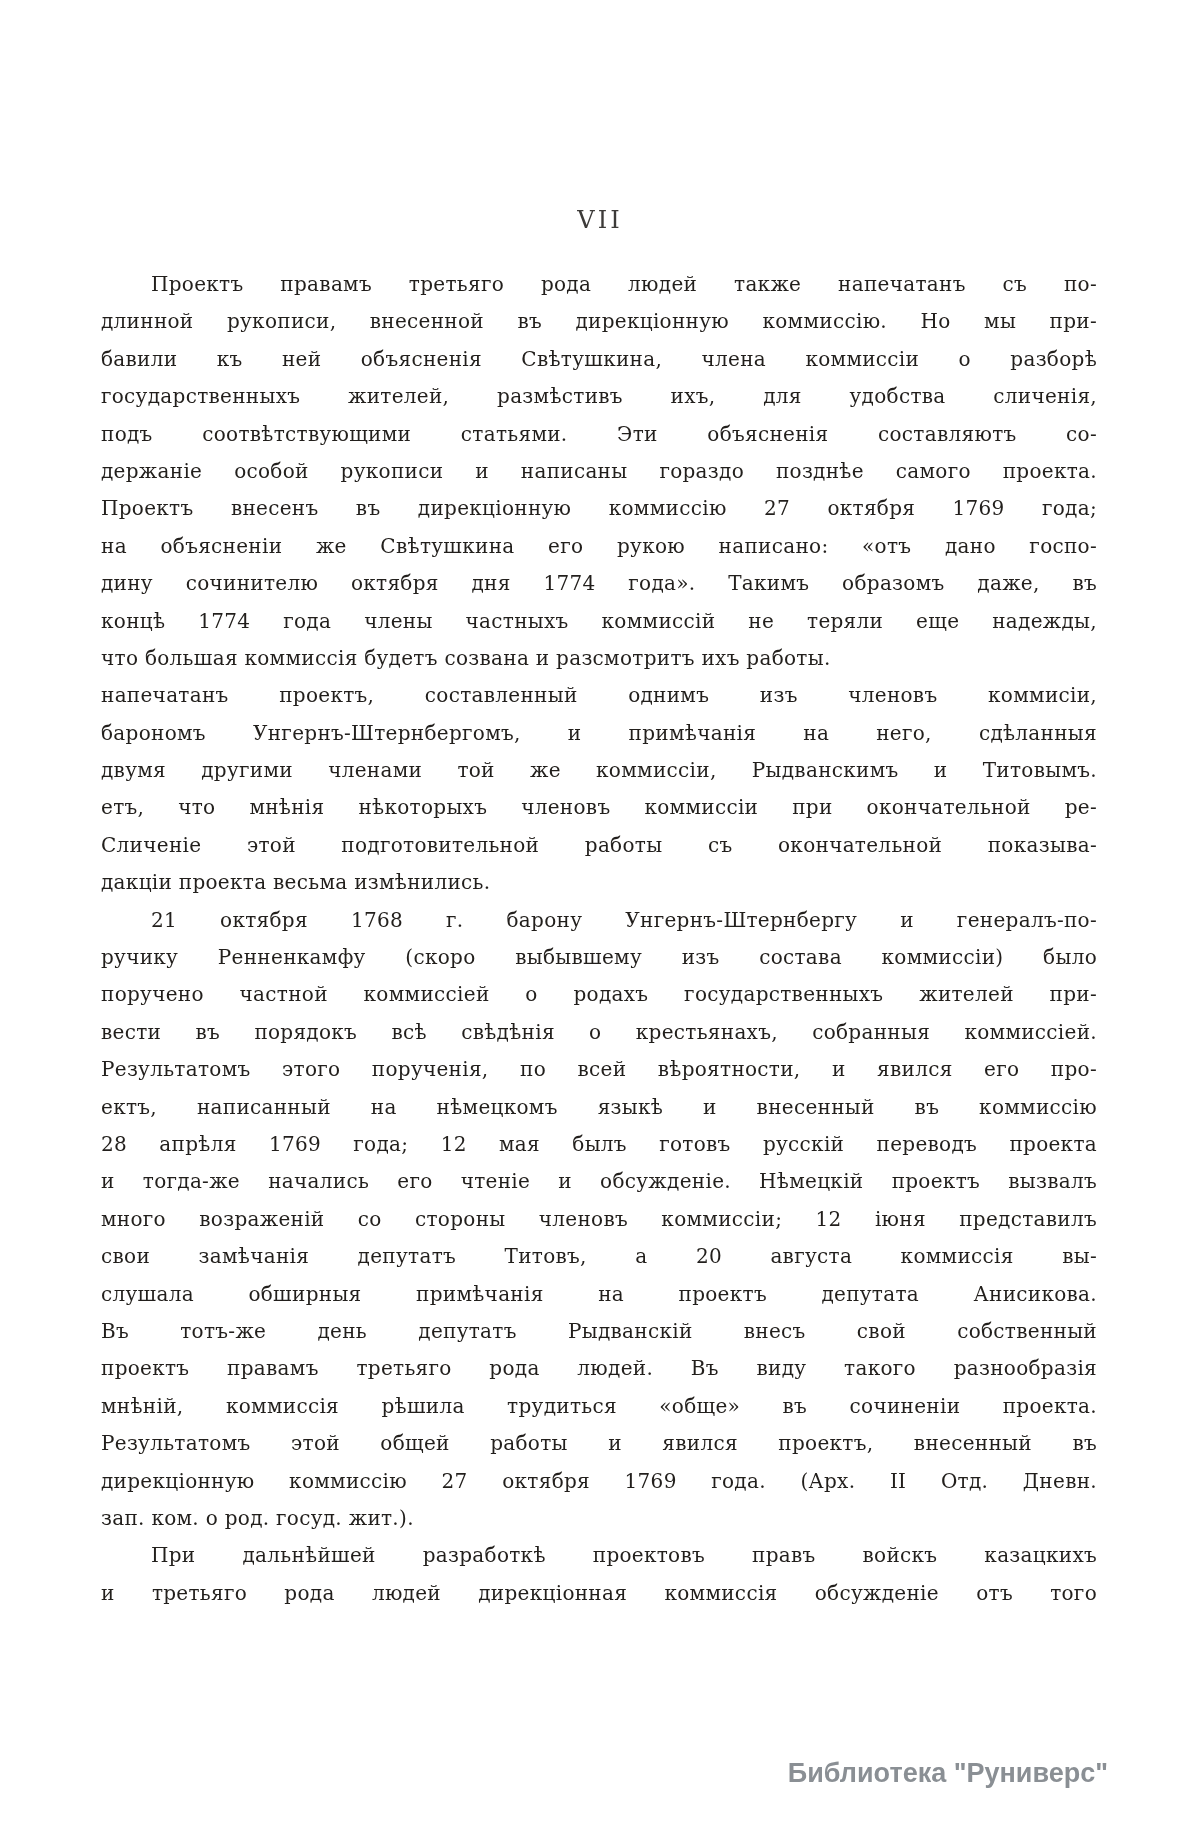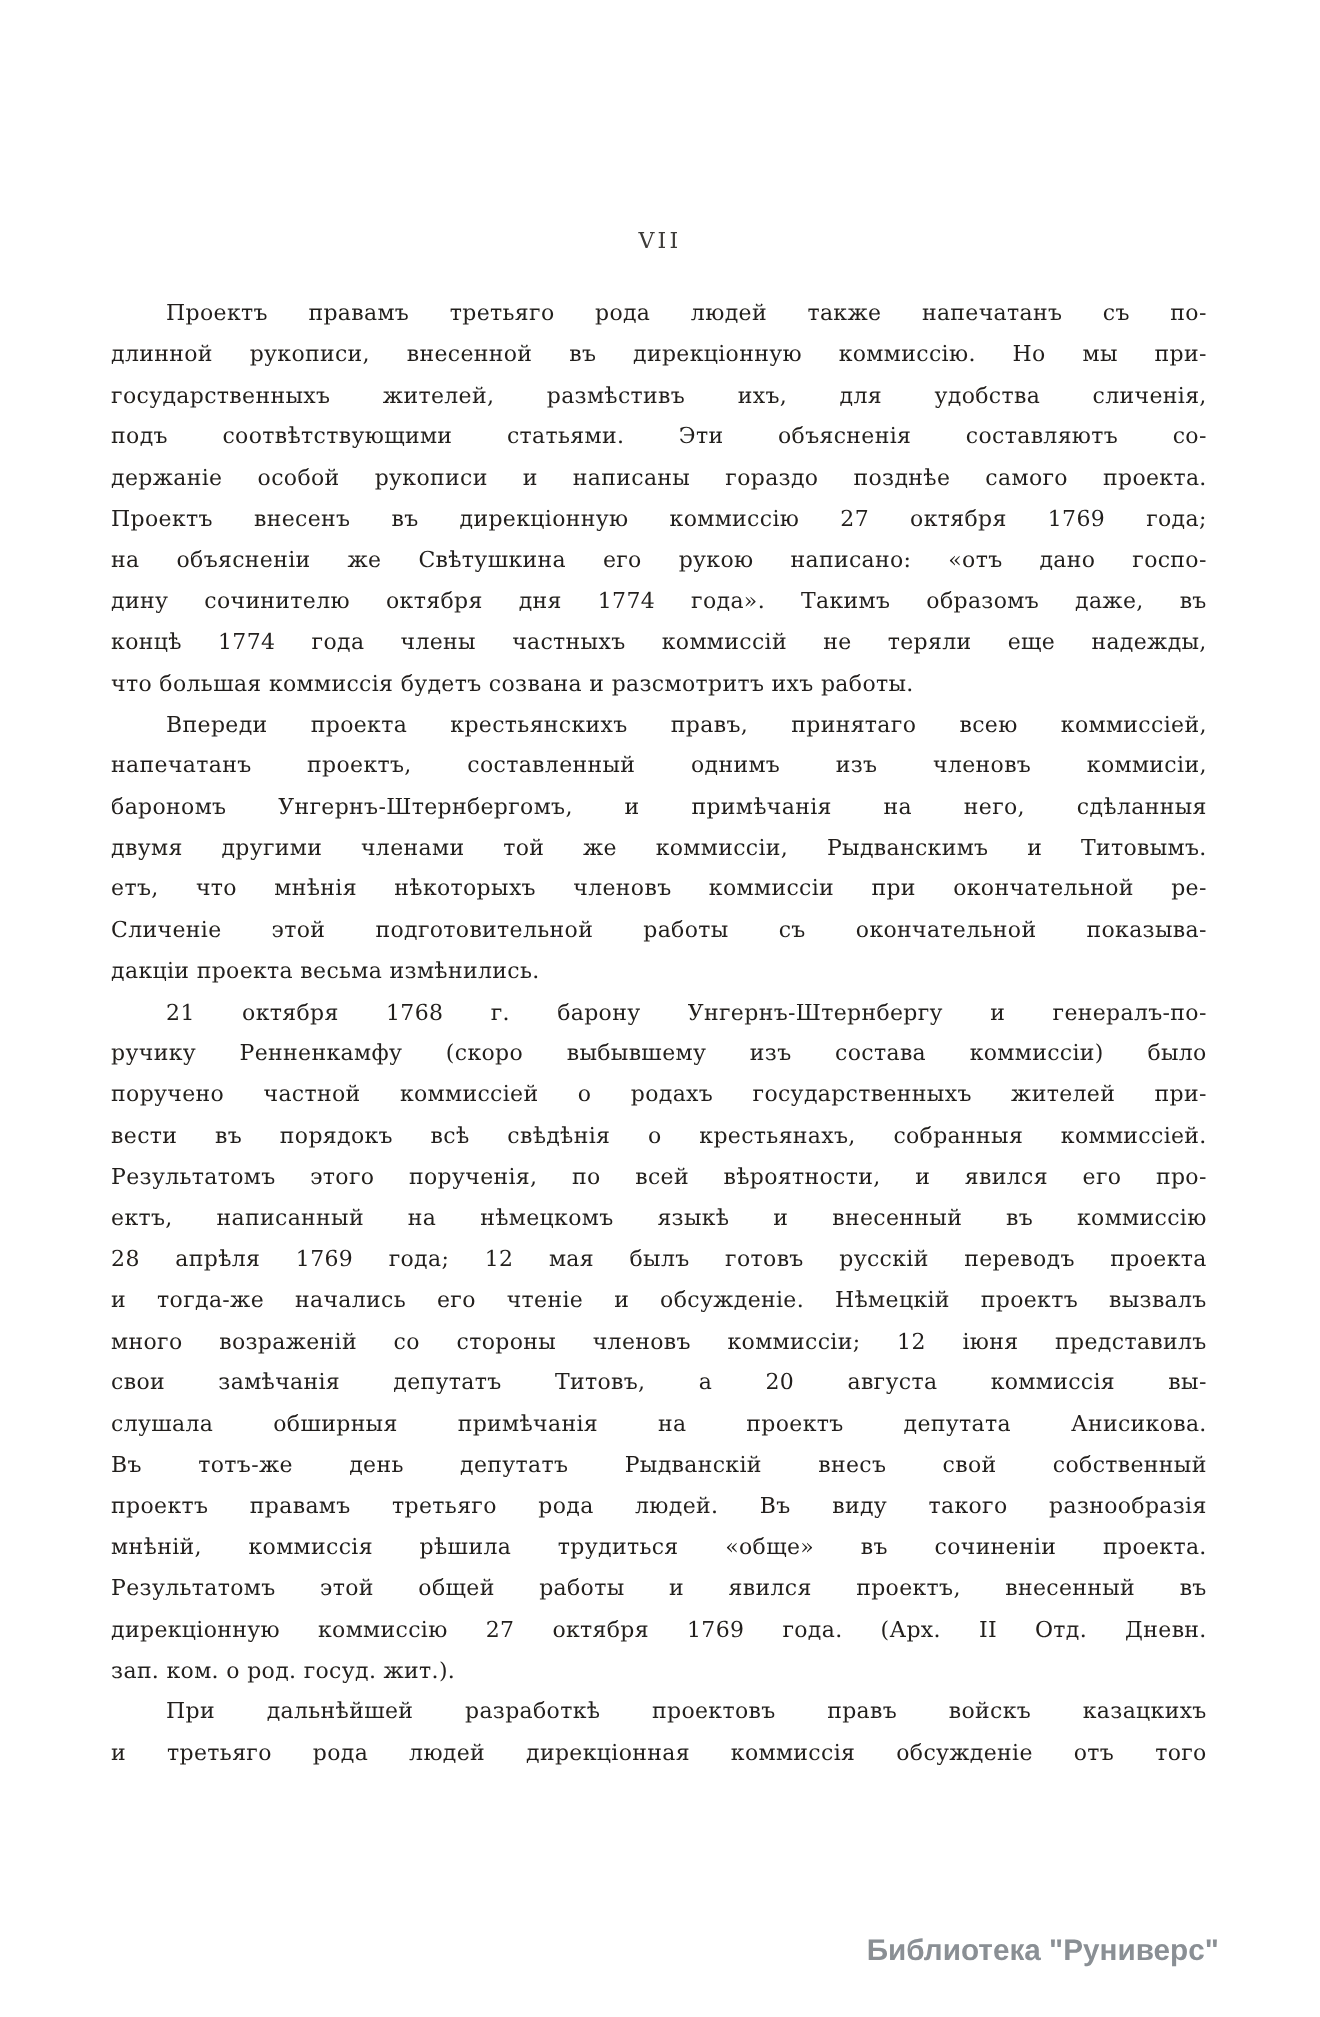--- a/index.html
+++ b/index.html
@@ -18,21 +18,21 @@
     position: absolute;
     inset: 0;
     background: #ffffff;
   }
   .page-number {
     position: absolute;
     top: 206px;
     left: 0;
     width: 1200px;
     text-align: center;
-    font-size: 20px;
+    font-size: 24px;
     letter-spacing: 3px;
     color: #3d3b39;
     font-weight: normal;
   }
   .text-block {
     position: absolute;
     left: 101px;
     top: 266px;
     width: 996px;
     color: #221f1c;
@@ -71,31 +71,31 @@
 <body style="background: rgb(255, 255, 255);">
 
 <div class="page">
 
   <div class="page-number" style="color: rgb(61, 59, 57);">VII</div>
 
   <div class="text-block" style="color: rgb(34, 31, 28);">
       <div class="paragraph">
         <div class="line indent">Проектъ правамъ третьяго рода людей также напечатанъ съ по-</div>
         <div class="line">длинной рукописи, внесенной въ дирекціонную коммиссію. Но мы при-</div>
+        <div class="line">бавили къ ней объясненія Свѣтушкина, члена коммиссіи о разборѣ</div>
         <div class="line">государственныхъ жителей, размѣстивъ ихъ, для удобства сличенія,</div>
         <div class="line">подъ соотвѣтствующими статьями. Эти объясненія составляютъ со-</div>
         <div class="line">держаніе особой рукописи и написаны гораздо позднѣе самого проекта.</div>
         <div class="line">Проектъ внесенъ въ дирекціонную коммиссію 27 октября 1769 года;</div>
         <div class="line">на объясненіи же Свѣтушкина его рукою написано: «отъ дано госпо-</div>
         <div class="line">дину сочинителю октября дня 1774 года». Такимъ образомъ даже, въ</div>
         <div class="line">концѣ 1774 года члены частныхъ коммиссій не теряли еще надежды,</div>
         <div class="line flush">что большая коммиссія будетъ созвана и разсмотритъ ихъ работы.</div>
       </div>
       <div class="paragraph">
-        <div class="line indent">Впереди проекта крестьянскихъ правъ, принятаго всею коммиссіей,</div>
         <div class="line">напечатанъ проектъ, составленный однимъ изъ членовъ коммисіи,</div>
         <div class="line">барономъ Унгернъ-Штернбергомъ, и примѣчанія на него, сдѣланныя</div>
         <div class="line">двумя другими членами той же коммиссіи, Рыдванскимъ и Титовымъ.</div>
         <div class="line">етъ, что мнѣнія нѣкоторыхъ членовъ коммиссіи при окончательной ре-</div>
         <div class="line">Сличеніе этой подготовительной работы съ окончательной показыва-</div>
         <div class="line flush">дакціи проекта весьма измѣнились.</div>
       </div>
       <div class="paragraph">
         <div class="line indent">21 октября 1768 г. барону Унгернъ-Штернбергу и генералъ-по-</div>
         <div class="line">ручику Ренненкамфу (скоро выбывшему изъ состава коммиссіи) было</div>

